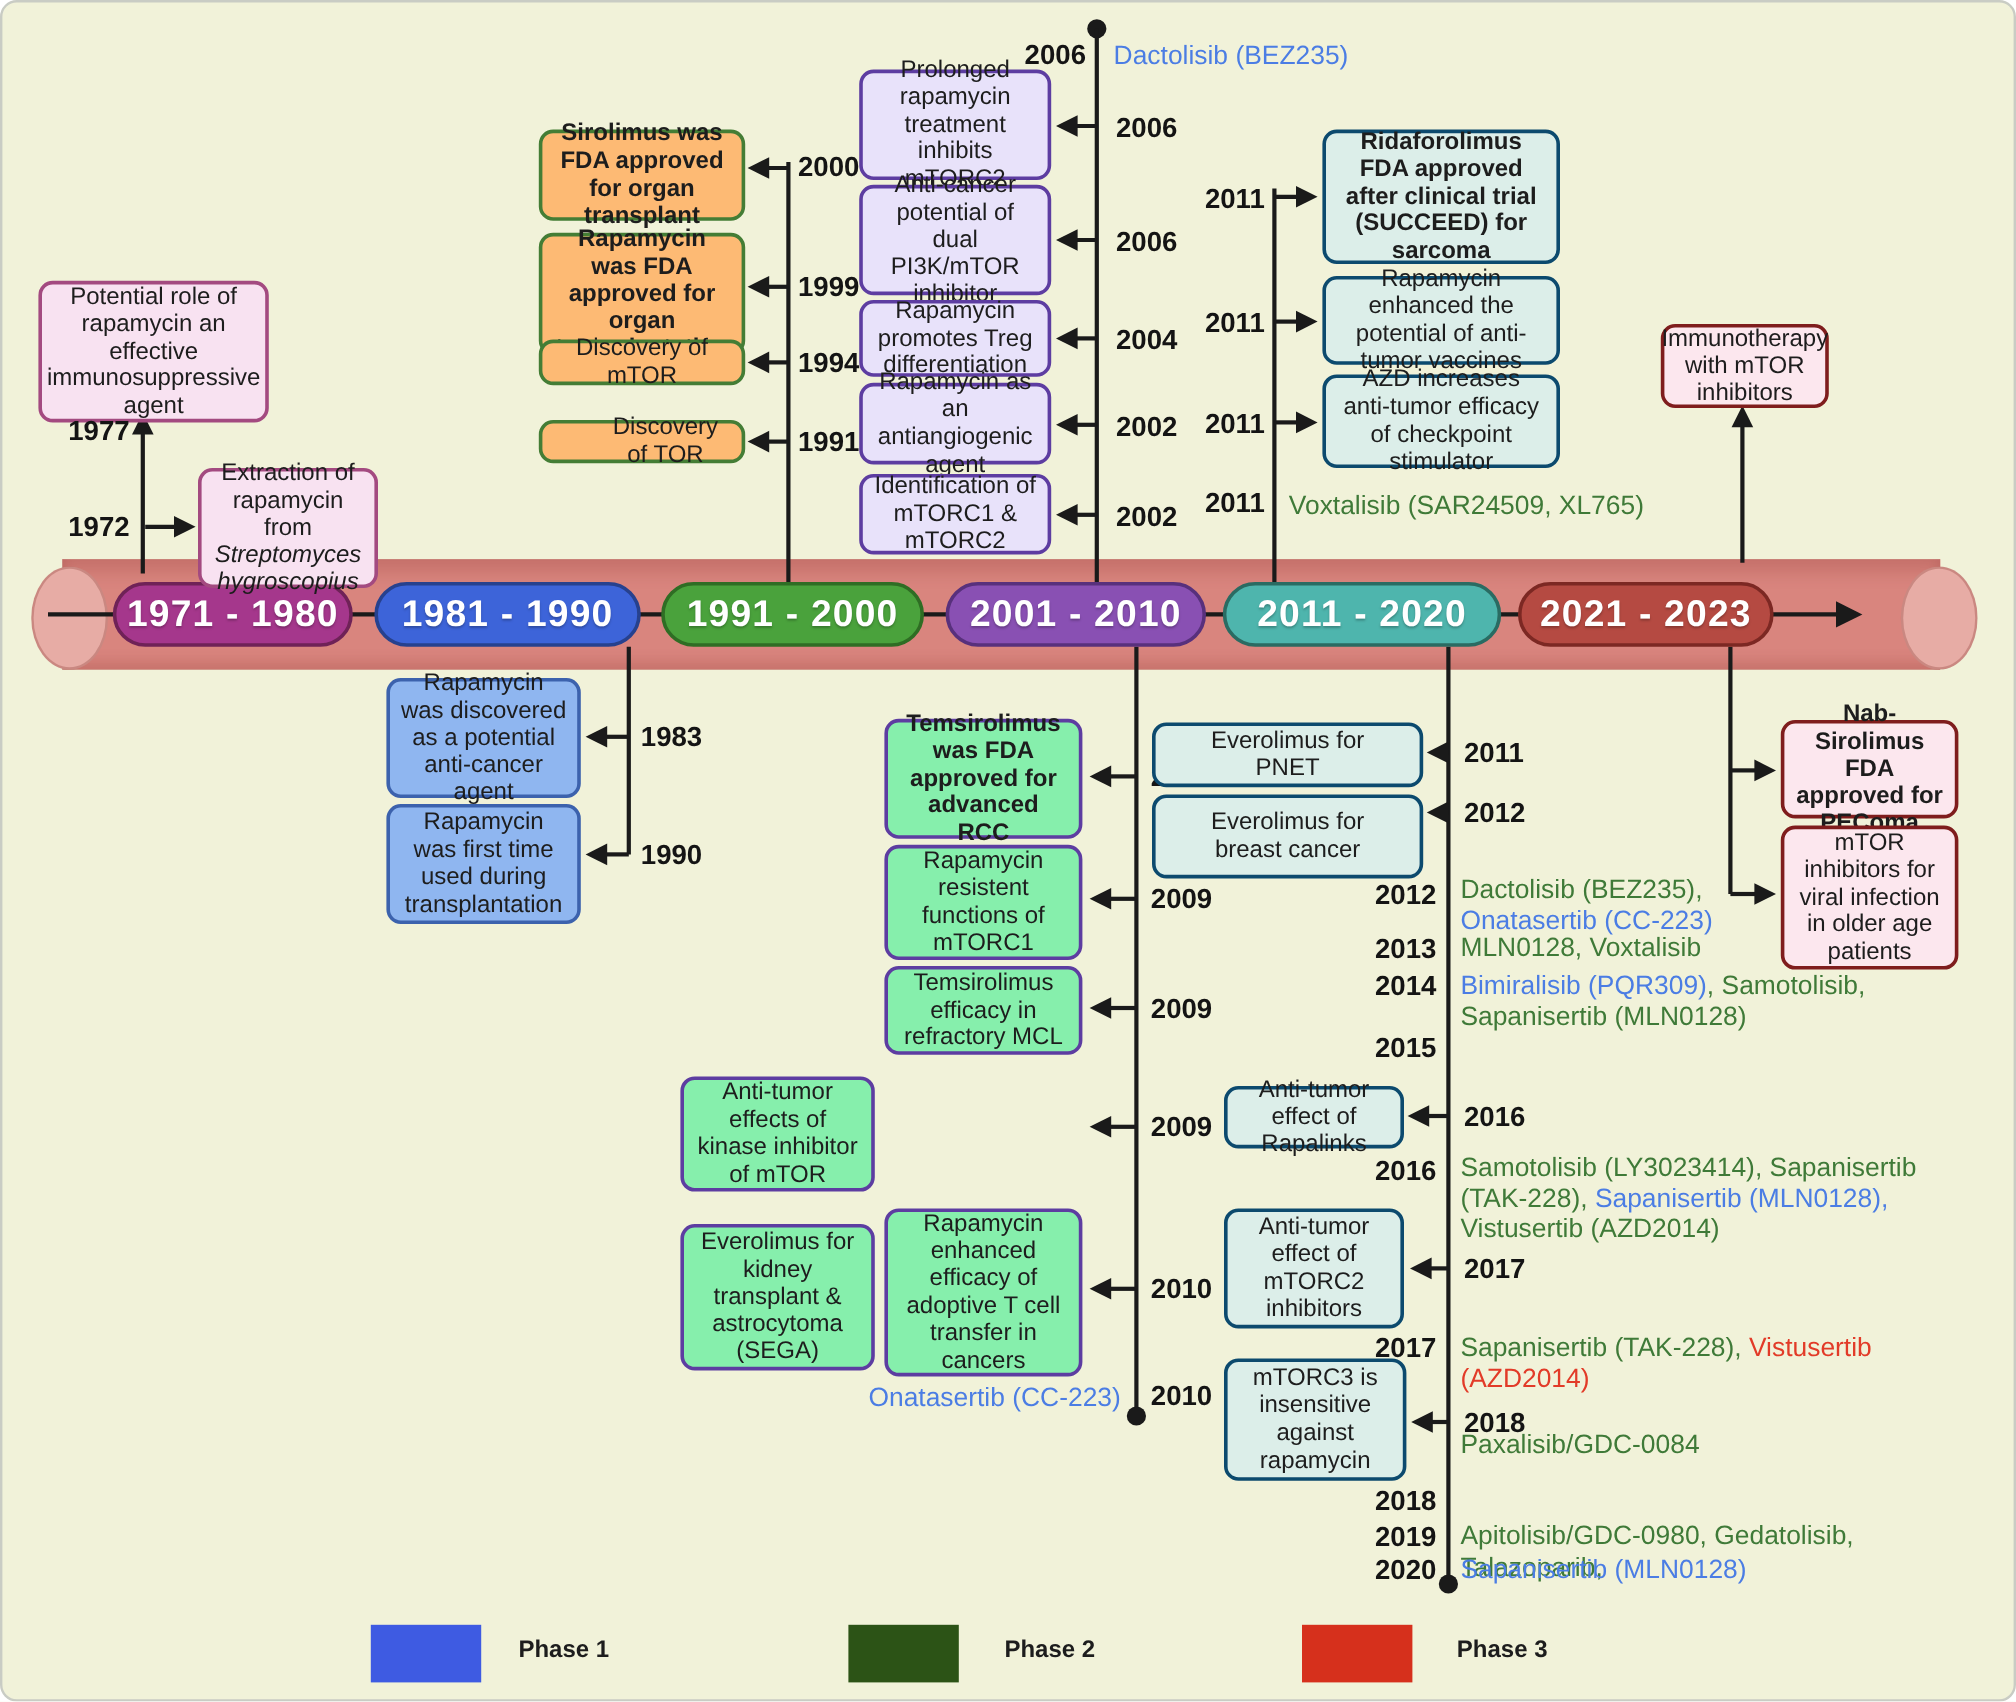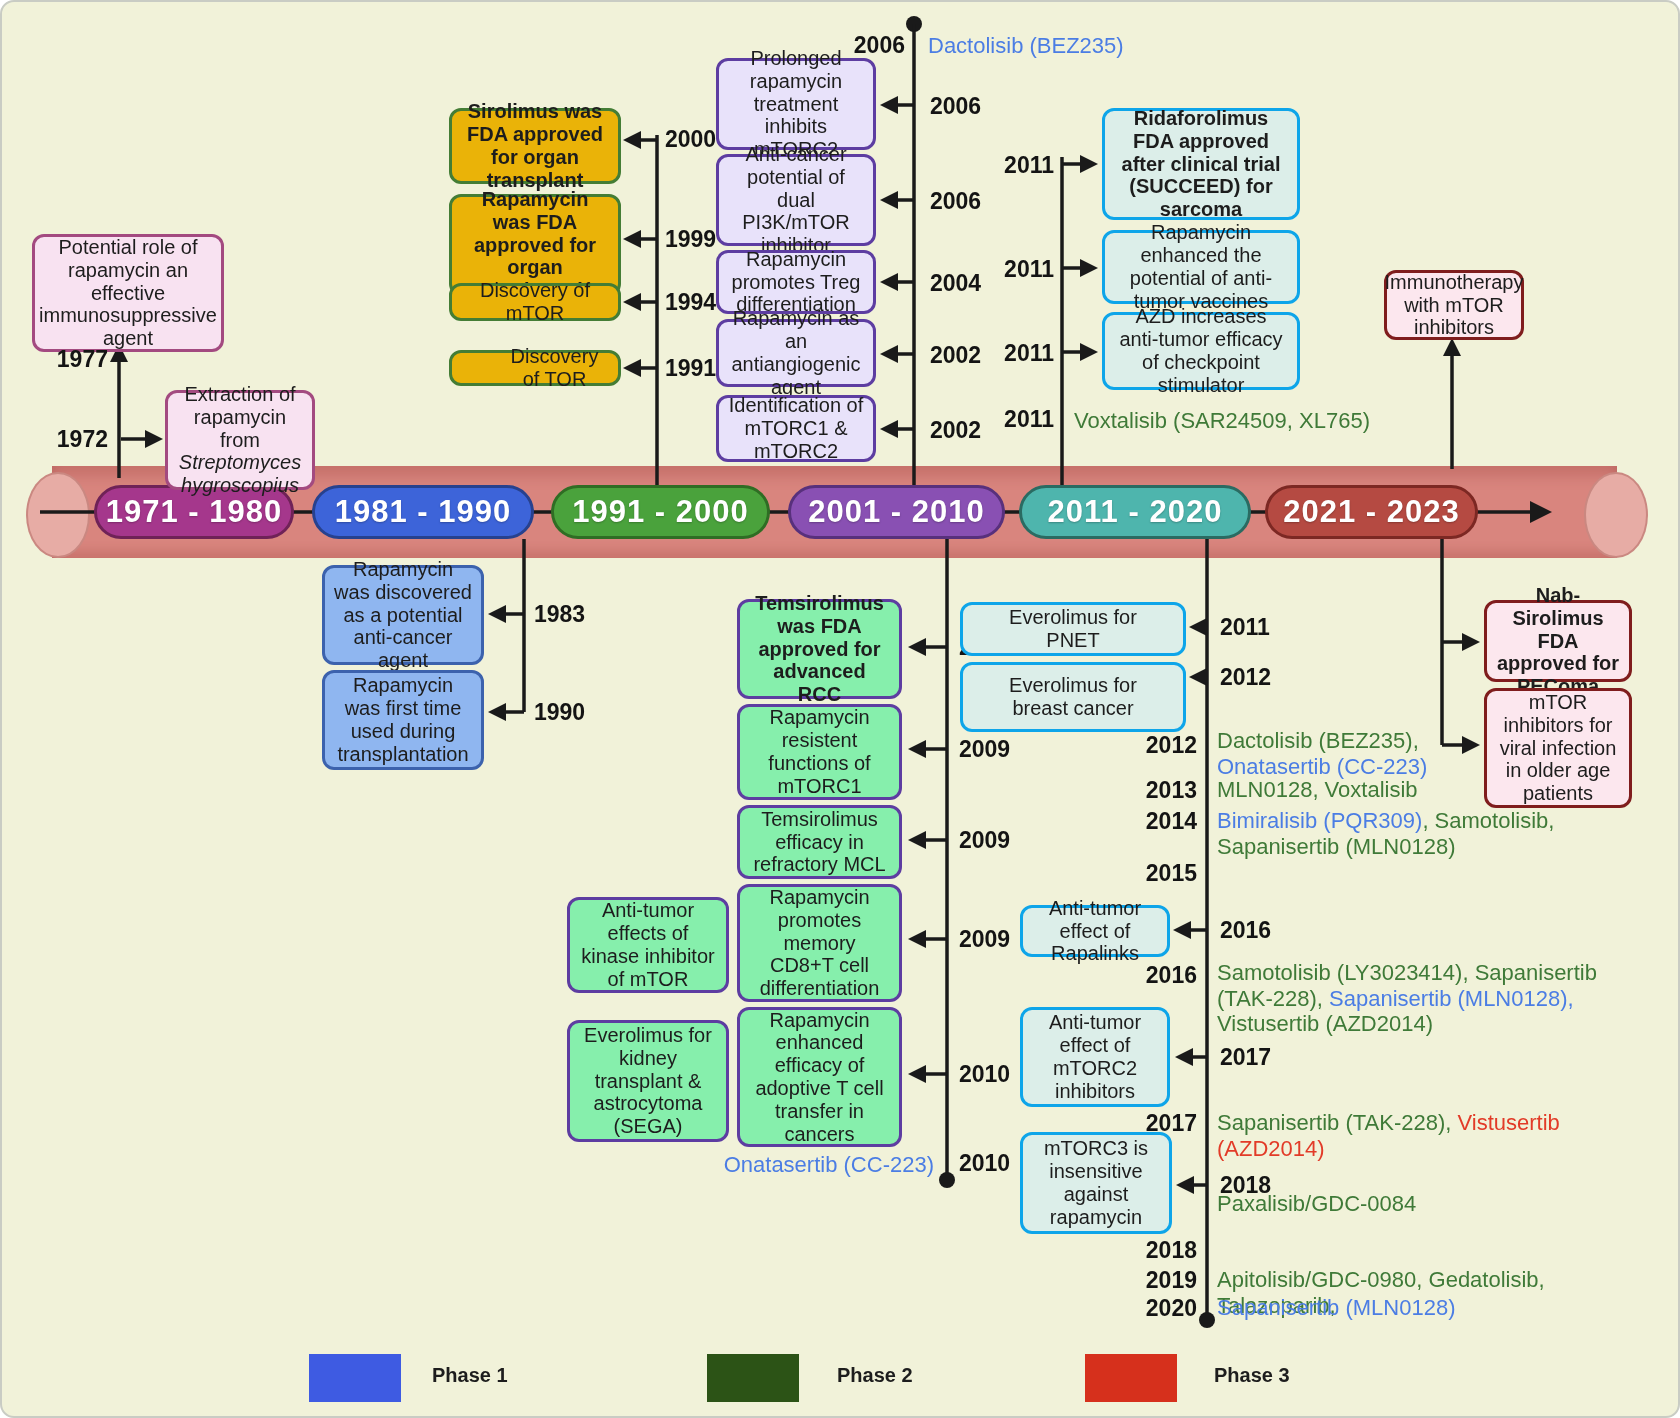--- a/index.html
+++ b/index.html
@@ -18,25 +18,25 @@
   .pill { position:absolute; top:483px; height:54px; z-index:3;
     border:3px solid; border-radius:28px; box-sizing:border-box;
     display:flex; align-items:center; justify-content:center;
     color:#ffffff; font-weight:700; font-size:31px; letter-spacing:1px;
     text-shadow:0 1px 2px rgba(0,0,0,0.25); }
   .bx { position:absolute; z-index:3; border-radius:12px; box-sizing:border-box;
     display:flex; align-items:center; justify-content:center; text-align:center;
     padding:4px 9px; font-size:20px; line-height:1.14; }
   .pink  { background:#f8e2f1; border:3px solid #a34a80; }
   .pink2 { background:#fce7ee; border:3px solid #7f1d1d; }
-  .grn   { background:#eab308; border:3px solid #447d35; }
+  .grn   { background:#fdba74; border:3px solid #447d35; }
   .lpur  { background:#e8e2fa; border:3px solid #5d3da1; }
   .dpur  { background:#86efac; border:3px solid #5d3da1; }
   .blu   { background:#8fb6f0; border:3px solid #3c62ad; }
-  .tea   { background:#dceee9; border:3px solid #0ea5e9; }
+  .tea   { background:#dceee9; border:3px solid #0c4a6e; }
   .bold  { font-weight:700; }
   .yr { position:absolute; z-index:3; font-weight:700; font-size:23px; color:#141414; }
   .yr-r { text-align:right; }
   .drug { position:absolute; z-index:3; font-size:22px; font-weight:500;
     line-height:1.16; white-space:pre-wrap; }
   .ital { font-style:italic; }
   .sw { position:absolute; z-index:3; width:92px; height:48px; }
   .lgl { position:absolute; z-index:3; font-weight:700; font-size:20px;text-align:right; }
 </style>
 </head>
@@ -223,23 +223,20 @@
       <span>Rapamycin resistent functions of mTORC1</span>
     </div>
   <div class="yr" style="left:957px;top:734px;">2009</div>
   <div class="bx dpur" style="left:735px;top:803px;width:165px;height:74px;">
       <span>Temsirolimus efficacy in refractory MCL</span>
     </div>
   <div class="yr" style="left:957px;top:825px;">2009</div>
   <div class="bx dpur" style="left:565px;top:895px;width:162px;height:96px;">
       <span>Anti-tumor effects of kinase inhibitor of mTOR</span>
     </div>
-  <div class="bx dpur" style="left:735px;top:882px;width:165px;height:118px;">
-      <span>Rapamycin promotes memory CD8+T cell differentiation</span>
-    </div>
   <div class="yr" style="left:957px;top:924px;">2009</div>
   <div class="bx dpur" style="left:565px;top:1018px;width:162px;height:122px;">
       <span>Everolimus for kidney transplant &amp; astrocytoma (SEGA)</span>
     </div>
   <div class="bx dpur" style="left:735px;top:1005px;width:165px;height:140px;">
       <span>Rapamycin enhanced efficacy of adoptive T cell transfer in cancers</span>
     </div>
   <div class="yr" style="left:957px;top:1059px;">2010</div>
   <div class="drug" style="left:700px;top:1150px;width:232px;text-align:right;"><span style="color: rgb(75, 125, 228);">Onatasertib (CC-223)</span></div>
   <div class="yr" style="left:957px;top:1148px;">2010</div>

